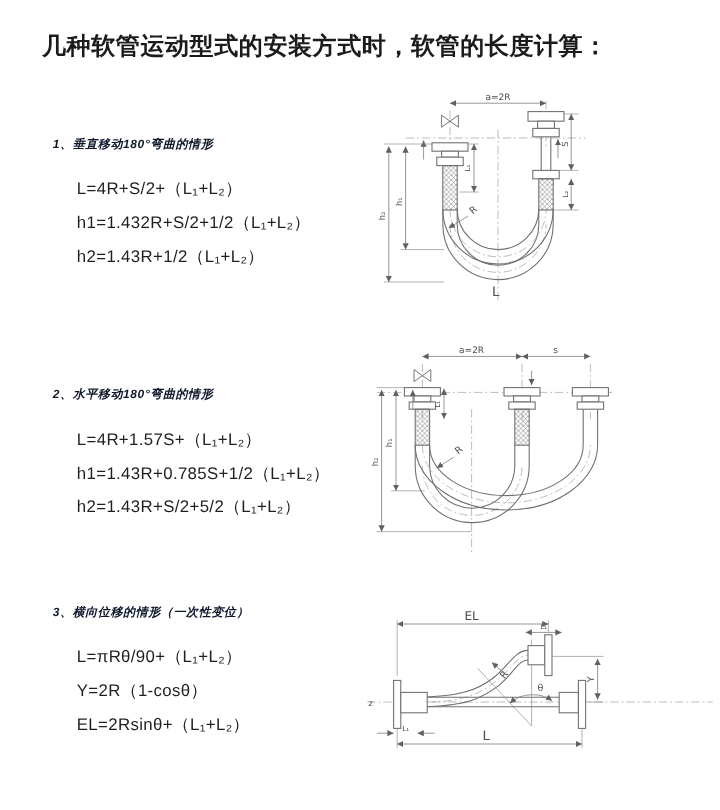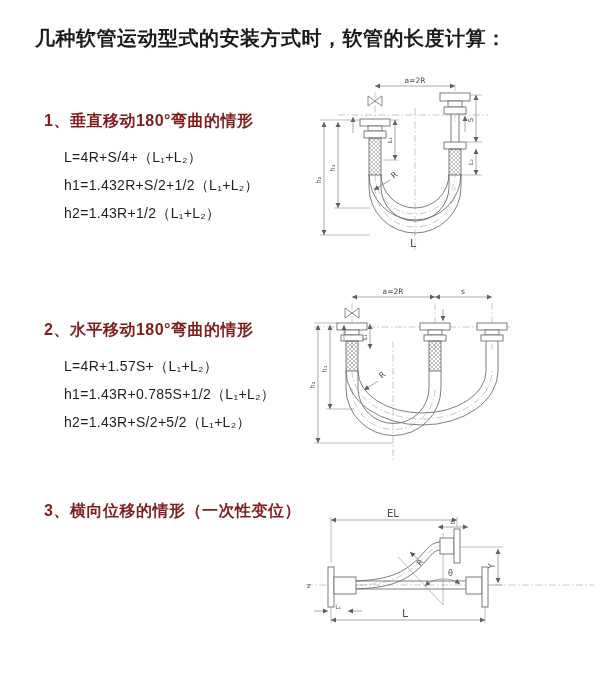--- a/index.html
+++ b/index.html
@@ -6,21 +6,21 @@
   body{
     width:600px;height:675px;position:relative;background:#ffffff;
     font-family:"Liberation Sans", sans-serif;overflow:hidden;
   }
   .doc-title{
     position:absolute;left:35px;top:25px;
     font-size:20px;font-weight:bold;color:#1b1b1b;letter-spacing:0.5px;
   }
   .section{position:absolute;left:44px;}
   .section-heading{
-    font-size:16px;font-weight:bold;color:#7f1d1d;letter-spacing:0.5px;line-height:18px;
+    font-size:10px;font-weight:bold;color:#0f172a;letter-spacing:0.5px;line-height:18px;font-style:italic;
   }
   .formulas{margin:13px 0 0 20px;}
   .formula{
     font-size:14px;color:#1f1f1f;line-height:28px;letter-spacing:0.3px;
     font-weight:500;
   }
   .diagram{position:absolute;}
   .diagram svg{display:block;width:100%;height:100%;}
   svg text{fill:#4c4c4c;font-family:"DejaVu Sans", sans-serif;}
   .ol{stroke:#6f6f6f;stroke-width:0.9;fill:none;}
@@ -30,37 +30,42 @@
   .cl{stroke:#9a9a9a;stroke-width:0.55;fill:none;stroke-dasharray:7 2.5 1.5 2.5;}
 </style>
 </head>
 <body>
 
 <div class="doc-title">几种软管运动型式的安装方式时，软管的长度计算：</div>
 
 <div class="section" style="top:112px;">
   <div class="section-heading">1、垂直移动180°弯曲的情形</div>
   <div class="formulas">
-    <div class="formula">L=4R+S/4+（L₁+L₂）</div>
+    <div class="formula">L=4R+S/2+（L₁+L₂）</div>
     <div class="formula">h1=1.432R+S/2+1/2（L₁+L₂）</div>
     <div class="formula">h2=1.43R+1/2（L₁+L₂）</div>
   </div>
 </div>
 
 <div class="section" style="top:308px;margin-top:13px;">
   <div class="section-heading">2、水平移动180°弯曲的情形</div>
   <div class="formulas">
     <div class="formula">L=4R+1.57S+（L₁+L₂）</div>
     <div class="formula">h1=1.43R+0.785S+1/2（L₁+L₂）</div>
     <div class="formula">h2=1.43R+S/2+5/2（L₁+L₂）</div>
   </div>
 </div>
 
 <div class="section" style="top:502px;">
   <div class="section-heading">3、横向位移的情形（一次性变位）</div>
+  <div class="formulas">
+    <div class="formula">L=πRθ/90+（L₁+L₂）</div>
+    <div class="formula">Y=2R（1-cosθ）</div>
+    <div class="formula">EL=2Rsinθ+（L₁+L₂）</div>
+  </div>
 </div>
 
 <div class="diagram" style="left:308px;top:70px;width:287px;height:195px;">
 <svg viewBox="0 0 287 195" xmlns="http://www.w3.org/2000/svg">
   <defs>
     <marker id="ar1" viewBox="0 0 8 8" refX="8" refY="4" markerWidth="8" markerHeight="8" orient="auto-start-reverse">
       <path d="M0,0 L8,4 L0,8 z" fill="#606060"></path>
     </marker>
     <pattern id="ht1" width="4" height="4" patternUnits="userSpaceOnUse">
       <path d="M0,4 L4,0 M0,0 L4,4" stroke="#828282" stroke-width="0.5"></path>

